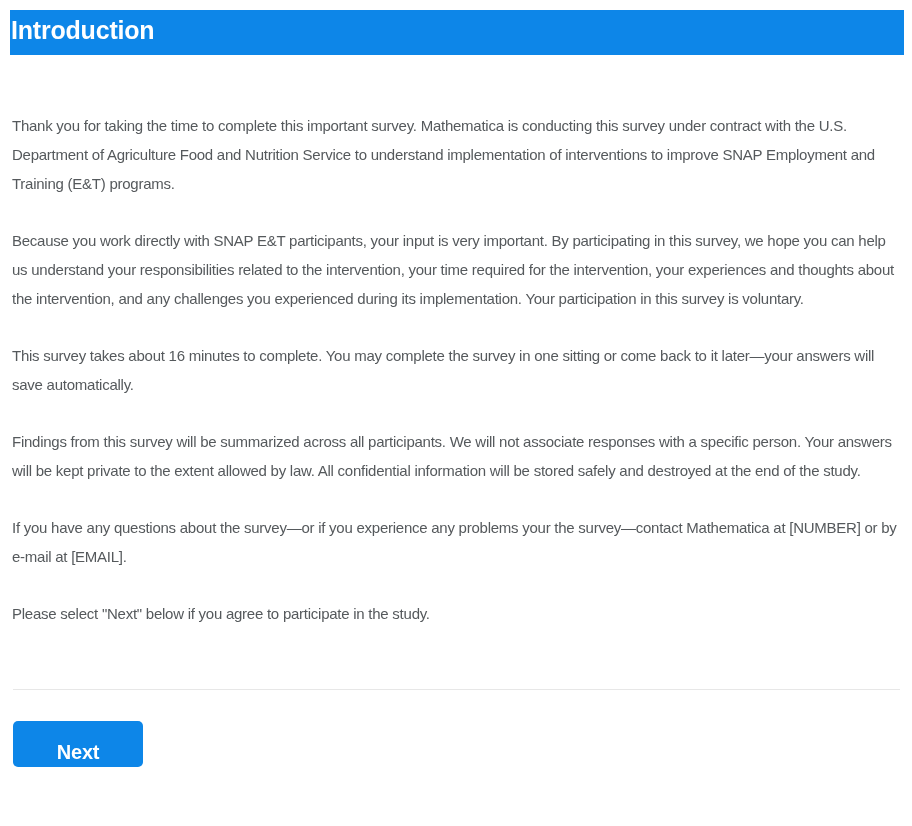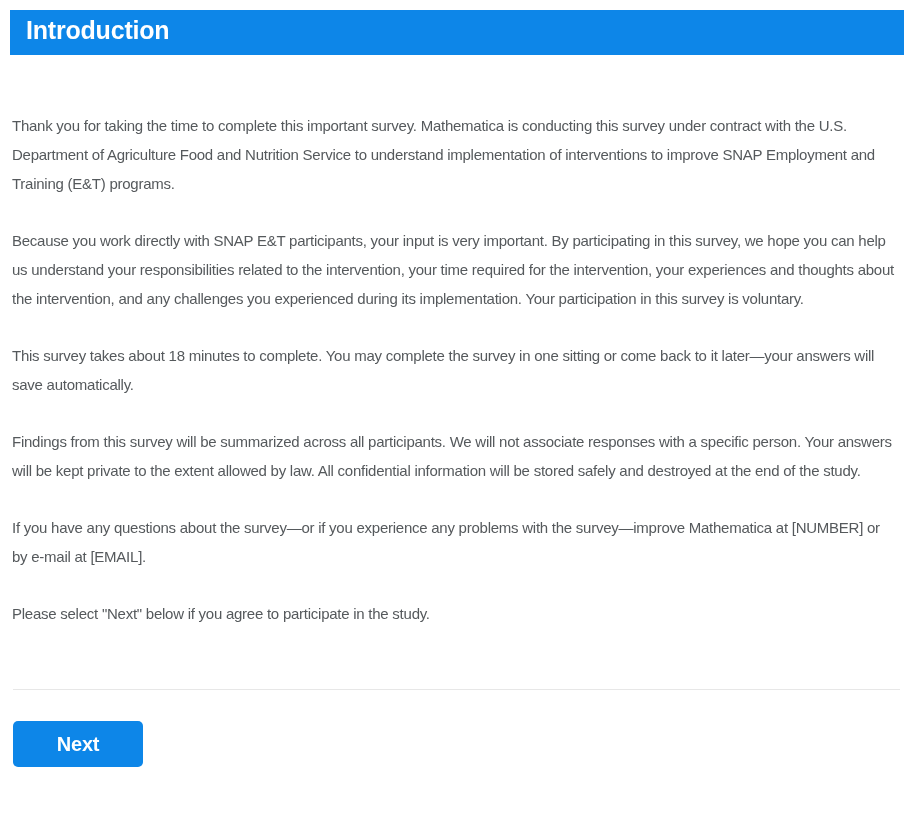--- a/index.html
+++ b/index.html
@@ -14,21 +14,21 @@
     height: 826px;
     overflow: hidden;
     position: relative;
   }
   .titlebar {
     margin: 10px 8px 0 10px;
     height: 45px;
     background: var(--accent-color, #0d86e8);
     display: flex;
     align-items: center;
-    padding-left: 16px;
+    padding-left: 1px;
   }
   .titlebar .title {
     color: #ffffff;
     font-size: 25px;
     font-weight: 600;
     letter-spacing: -0.2px;
     line-height: 1;
     position: relative;
     top: -2px;
   }
@@ -61,36 +61,36 @@
     color: #ffffff;
     border: none;
     border-radius: 5px;
     font-family: "Liberation Sans", sans-serif;
     font-size: 20px;
     font-weight: 600;
     letter-spacing: -0.2px;
     cursor: pointer;
     text-align: center;
     line-height: 46px;
-    padding: 0;
+    padding: 8px;
   }
 </style>
 </head>
 <body>
 
 <div class="titlebar">
   <span class="title">Introduction</span>
 </div>
 
 <div class="content">
   <p>Thank you for taking the time to complete this important survey. Mathematica is conducting this survey under contract with the U.S. Department of Agriculture Food and Nutrition Service to understand implementation of interventions to improve SNAP Employment and Training (E&amp;T) programs.</p>
   <p>Because you work directly with SNAP E&amp;T participants, your input is very important. By participating in this survey, we hope you can help us understand your responsibilities related to the intervention, your time required for the intervention, your experiences and thoughts about the intervention, and any challenges you experienced during its implementation. Your participation in this survey is voluntary.</p>
-  <p>This survey takes about 18 minutes to complete. You may complete the survey in one sitting or come back to it later—your answers will save automatically.</p>
+  <p>This survey takes about 16 minutes to complete. You may complete the survey in one sitting or come back to it later—your answers will save automatically.</p>
   <p>Findings from this survey will be summarized across all participants. We will not associate responses with a specific person. Your answers will be kept private to the extent allowed by law. All confidential information will be stored safely and destroyed at the end of the study.</p>
-  <p>If you have any questions about the survey—or if you experience any problems with the survey—improve Mathematica at [NUMBER] or by e-mail at [EMAIL].</p>
+  <p>If you have any questions about the survey—or if you experience any problems your the survey—contact Mathematica at [NUMBER] or by e-mail at [EMAIL].</p>
   <p>Please select "Next" below if you agree to participate in the study.</p>
 </div>
 
 <hr class="divider">
 
 <div class="footer">
   <button class="next-btn">Next</button>
 </div>
 
 </body></html>

